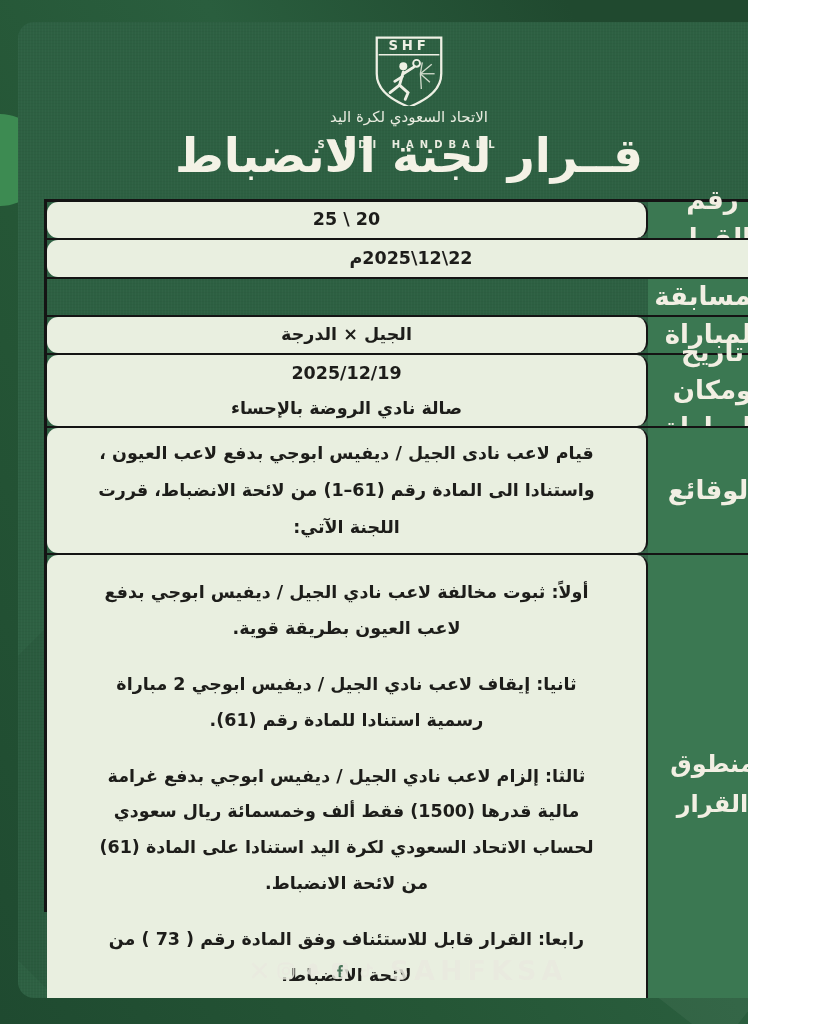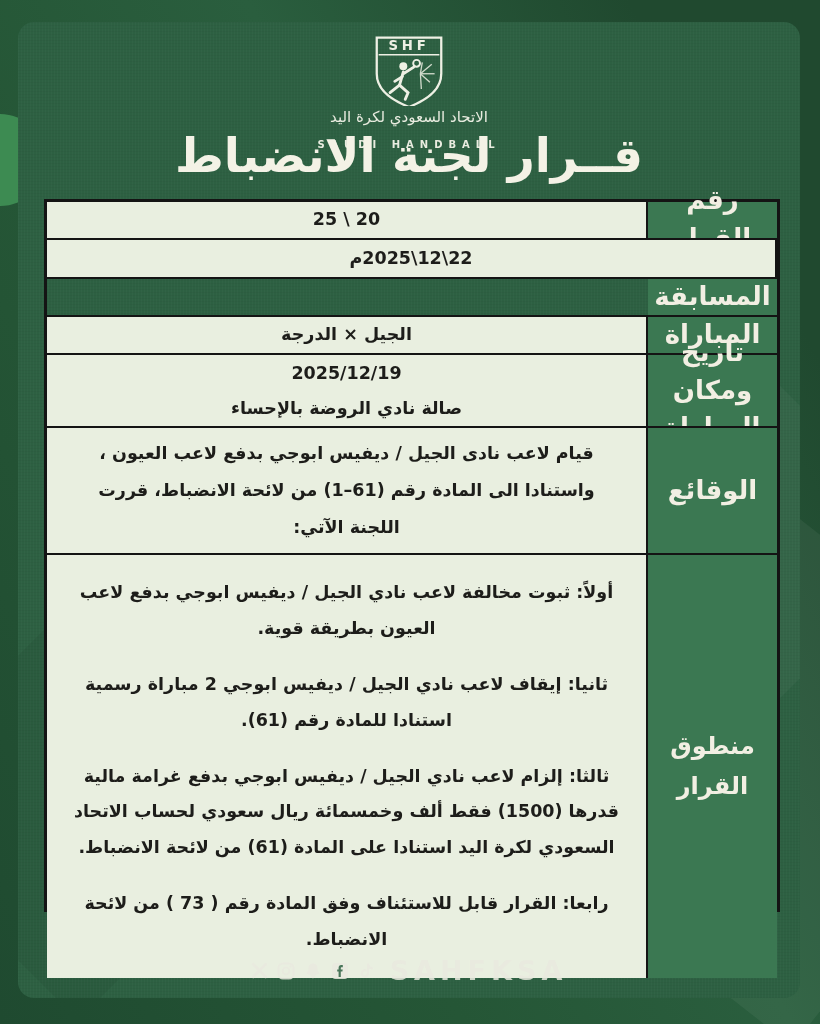--- a/index.html
+++ b/index.html
@@ -1,17 +1,17 @@
 <!DOCTYPE html>
 <html lang="ar"><head>
 <meta charset="utf-8">
 <style>
   html,body{margin:0;padding:0;}
   .stage{
-    position:relative;width:820px;height:1024px;overflow:hidden;
+    position:relative;width:748px;height:1024px;overflow:hidden;
     font-family:"DejaVu Sans",sans-serif;
     background:linear-gradient(62deg,#1f4a30 0%,#255636 34%,#2a5e3e 58%,#20492f 86%);
   }
   .bg-circle{position:absolute;left:-46px;top:114px;width:92px;height:92px;border-radius:50%;background:#3d8b52;}
   .bg-band{position:absolute;right:-140px;top:560px;width:360px;height:420px;background:rgba(255,255,255,.05);transform:rotate(38deg);}
   .card{
     position:absolute;left:18px;top:22px;width:782px;height:976px;border-radius:16px;
     background:#2d6042;
     background-image:
       repeating-linear-gradient(0deg, rgba(0,0,0,.03) 0 1px, transparent 1px 3px),
@@ -47,30 +47,31 @@
     font-weight:700;font-size:26px;line-height:1.45;padding:2px 8px;
     box-sizing:border-box;border-left:none;
   }
   .dvalue{
     flex:1;background:#e9efe0;color:#1d1d1a;
     display:flex;flex-direction:column;align-items:center;justify-content:center;
     text-align:center;font-weight:700;font-size:17.5px;line-height:1.7;
     padding:4px 18px;box-sizing:border-box;
     border-left:2px solid #141414; 
     order:-1; 
+    border-radius:11px;
   }
   
   .drow .dlabel{order:0;}
   .drow .dvalue{order:1;border-left:none;border-right:2px solid #141414;}
 
   .r1{height:36px}.r2{height:37px}.r3{height:36px}.r4{height:36px}
   .r5{height:71px}.r6{height:125px}.r7{flex:1;}
   .r6 .dvalue{line-height:2.1;padding:4px 35px;}
   .r7 .dlabel{font-size:24px;line-height:1.7;}
-  .r7 .dvalue{justify-content:center;padding:10px 22px;}
+  .r7 .dvalue{justify-content:center;padding:10px 47px;}
   .clause{margin:10px 0;line-height:2.05;}
   .line{line-height:1.95;}
 
   
   .footer{
     position:absolute;bottom:12px;left:0;right:0;direction:ltr;
     display:flex;align-items:center;justify-content:center;gap:9px;
     color:#e9eadf;opacity:.85;
   }
   .footer svg{display:block;}

